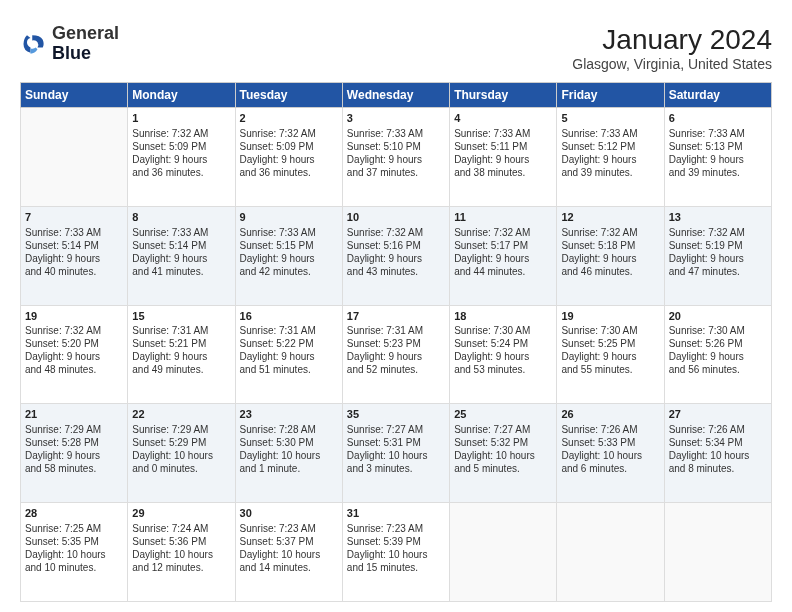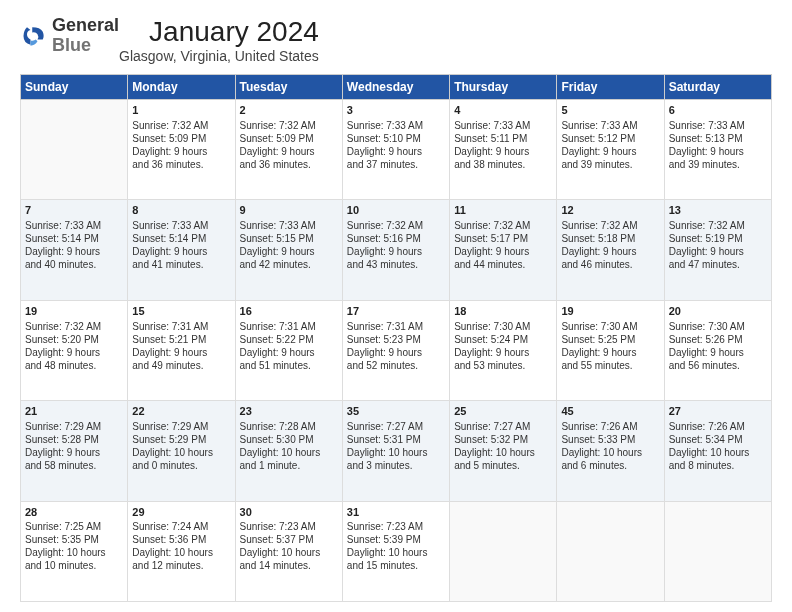--- a/index.html
+++ b/index.html
@@ -12,35 +12,37 @@
     }
     .page {
       width: 792px;
       height: 612px;
       padding: 16px 20px 10px 20px;
       display: flex;
       flex-direction: column;
     }
     .header {
       display: flex;
+      justify-content: space-between;
       align-items: flex-start;
       margin-bottom: 10px;
+      margin-top: 8px;
     }
     .logo {
       display: flex;
       align-items: center;
       gap: 4px;
     }
     .logo-text {
       font-size: 18px;
       font-weight: bold;
       line-height: 1.1;
     }
     .logo-general { color: #333; }
-    .logo-blue { color: #737373; }
+    .logo-blue { color: #0f172a; }
     .logo-icon {
       width: 28px;
       height: 28px;
     }
     .title-block {
       text-align: right;
     }
     .month-title {
       font-size: 28px;
       font-weight: normal;
@@ -305,21 +307,21 @@
 and 3 minutes.</div>
           </td>
           <td>
             <div class="day-number">25</div>
             <div class="day-info" style="white-space: pre-line;">Sunrise: 7:27 AM
 Sunset: 5:32 PM
 Daylight: 10 hours
 and 5 minutes.</div>
           </td>
           <td>
-            <div class="day-number">45</div>
+            <div class="day-number">26</div>
             <div class="day-info" style="white-space: pre-line;">Sunrise: 7:26 AM
 Sunset: 5:33 PM
 Daylight: 10 hours
 and 6 minutes.</div>
           </td>
           <td>
             <div class="day-number">27</div>
             <div class="day-info" style="white-space: pre-line;">Sunrise: 7:26 AM
 Sunset: 5:34 PM
 Daylight: 10 hours

